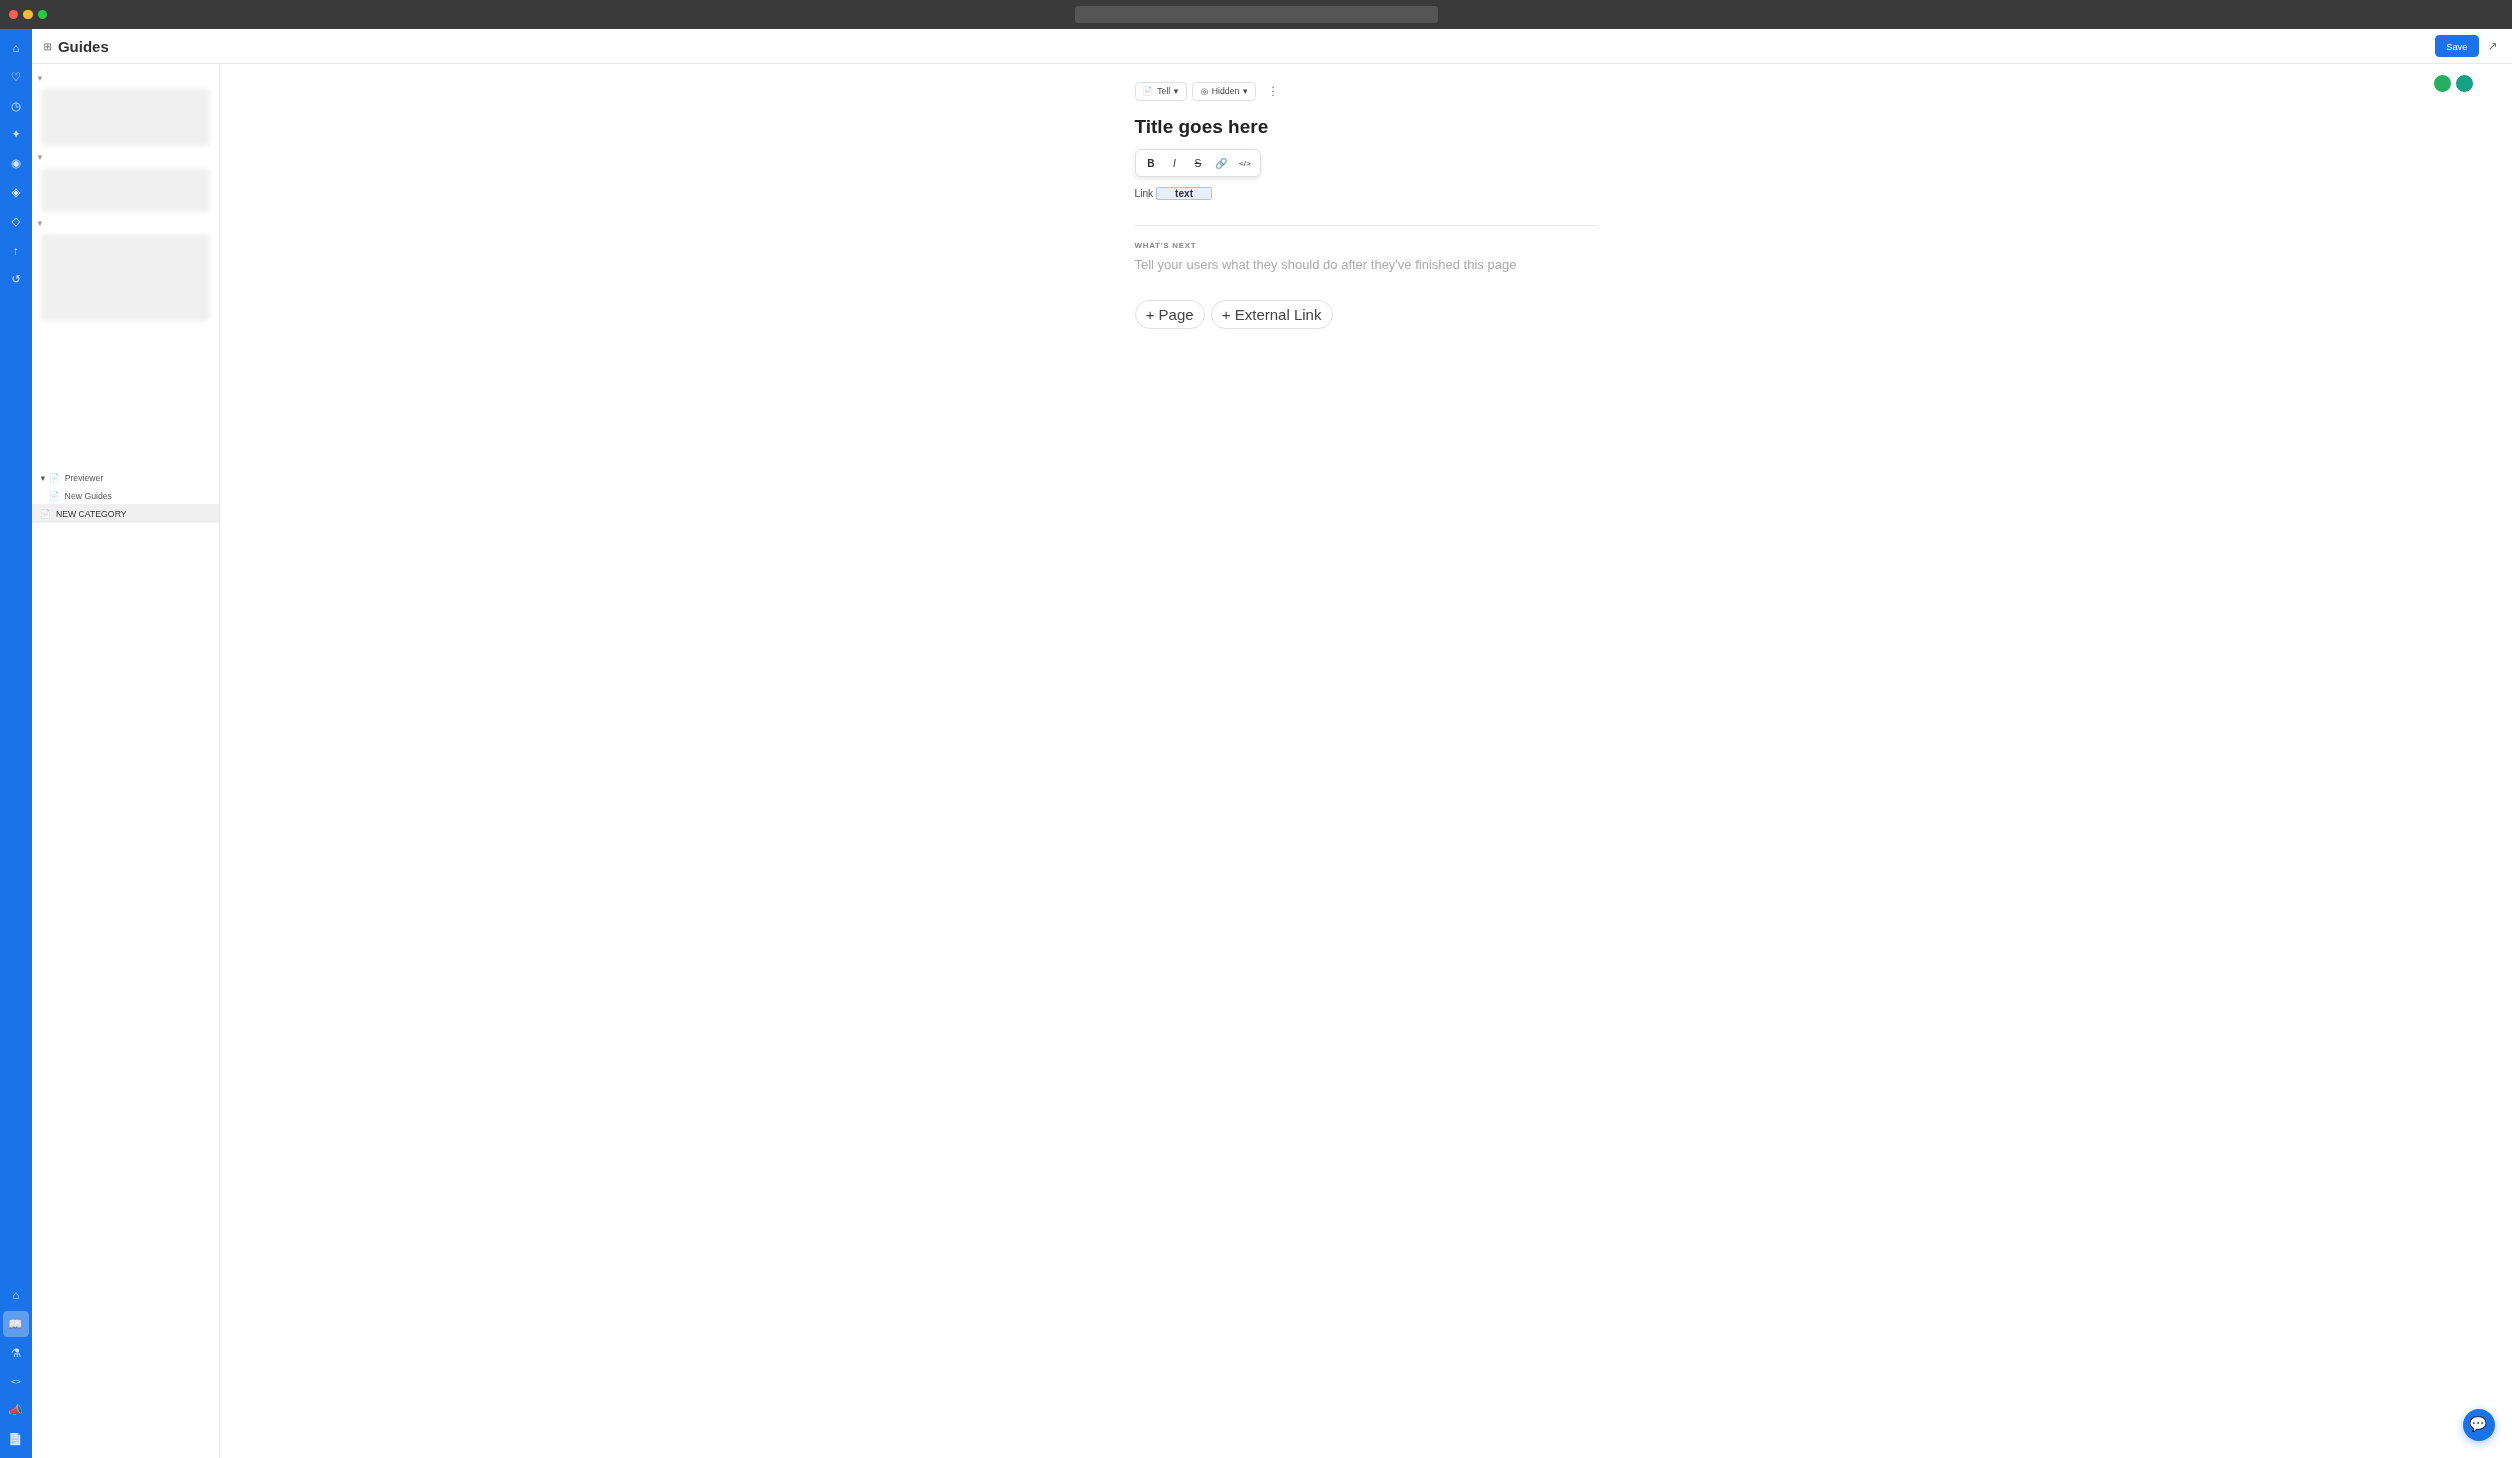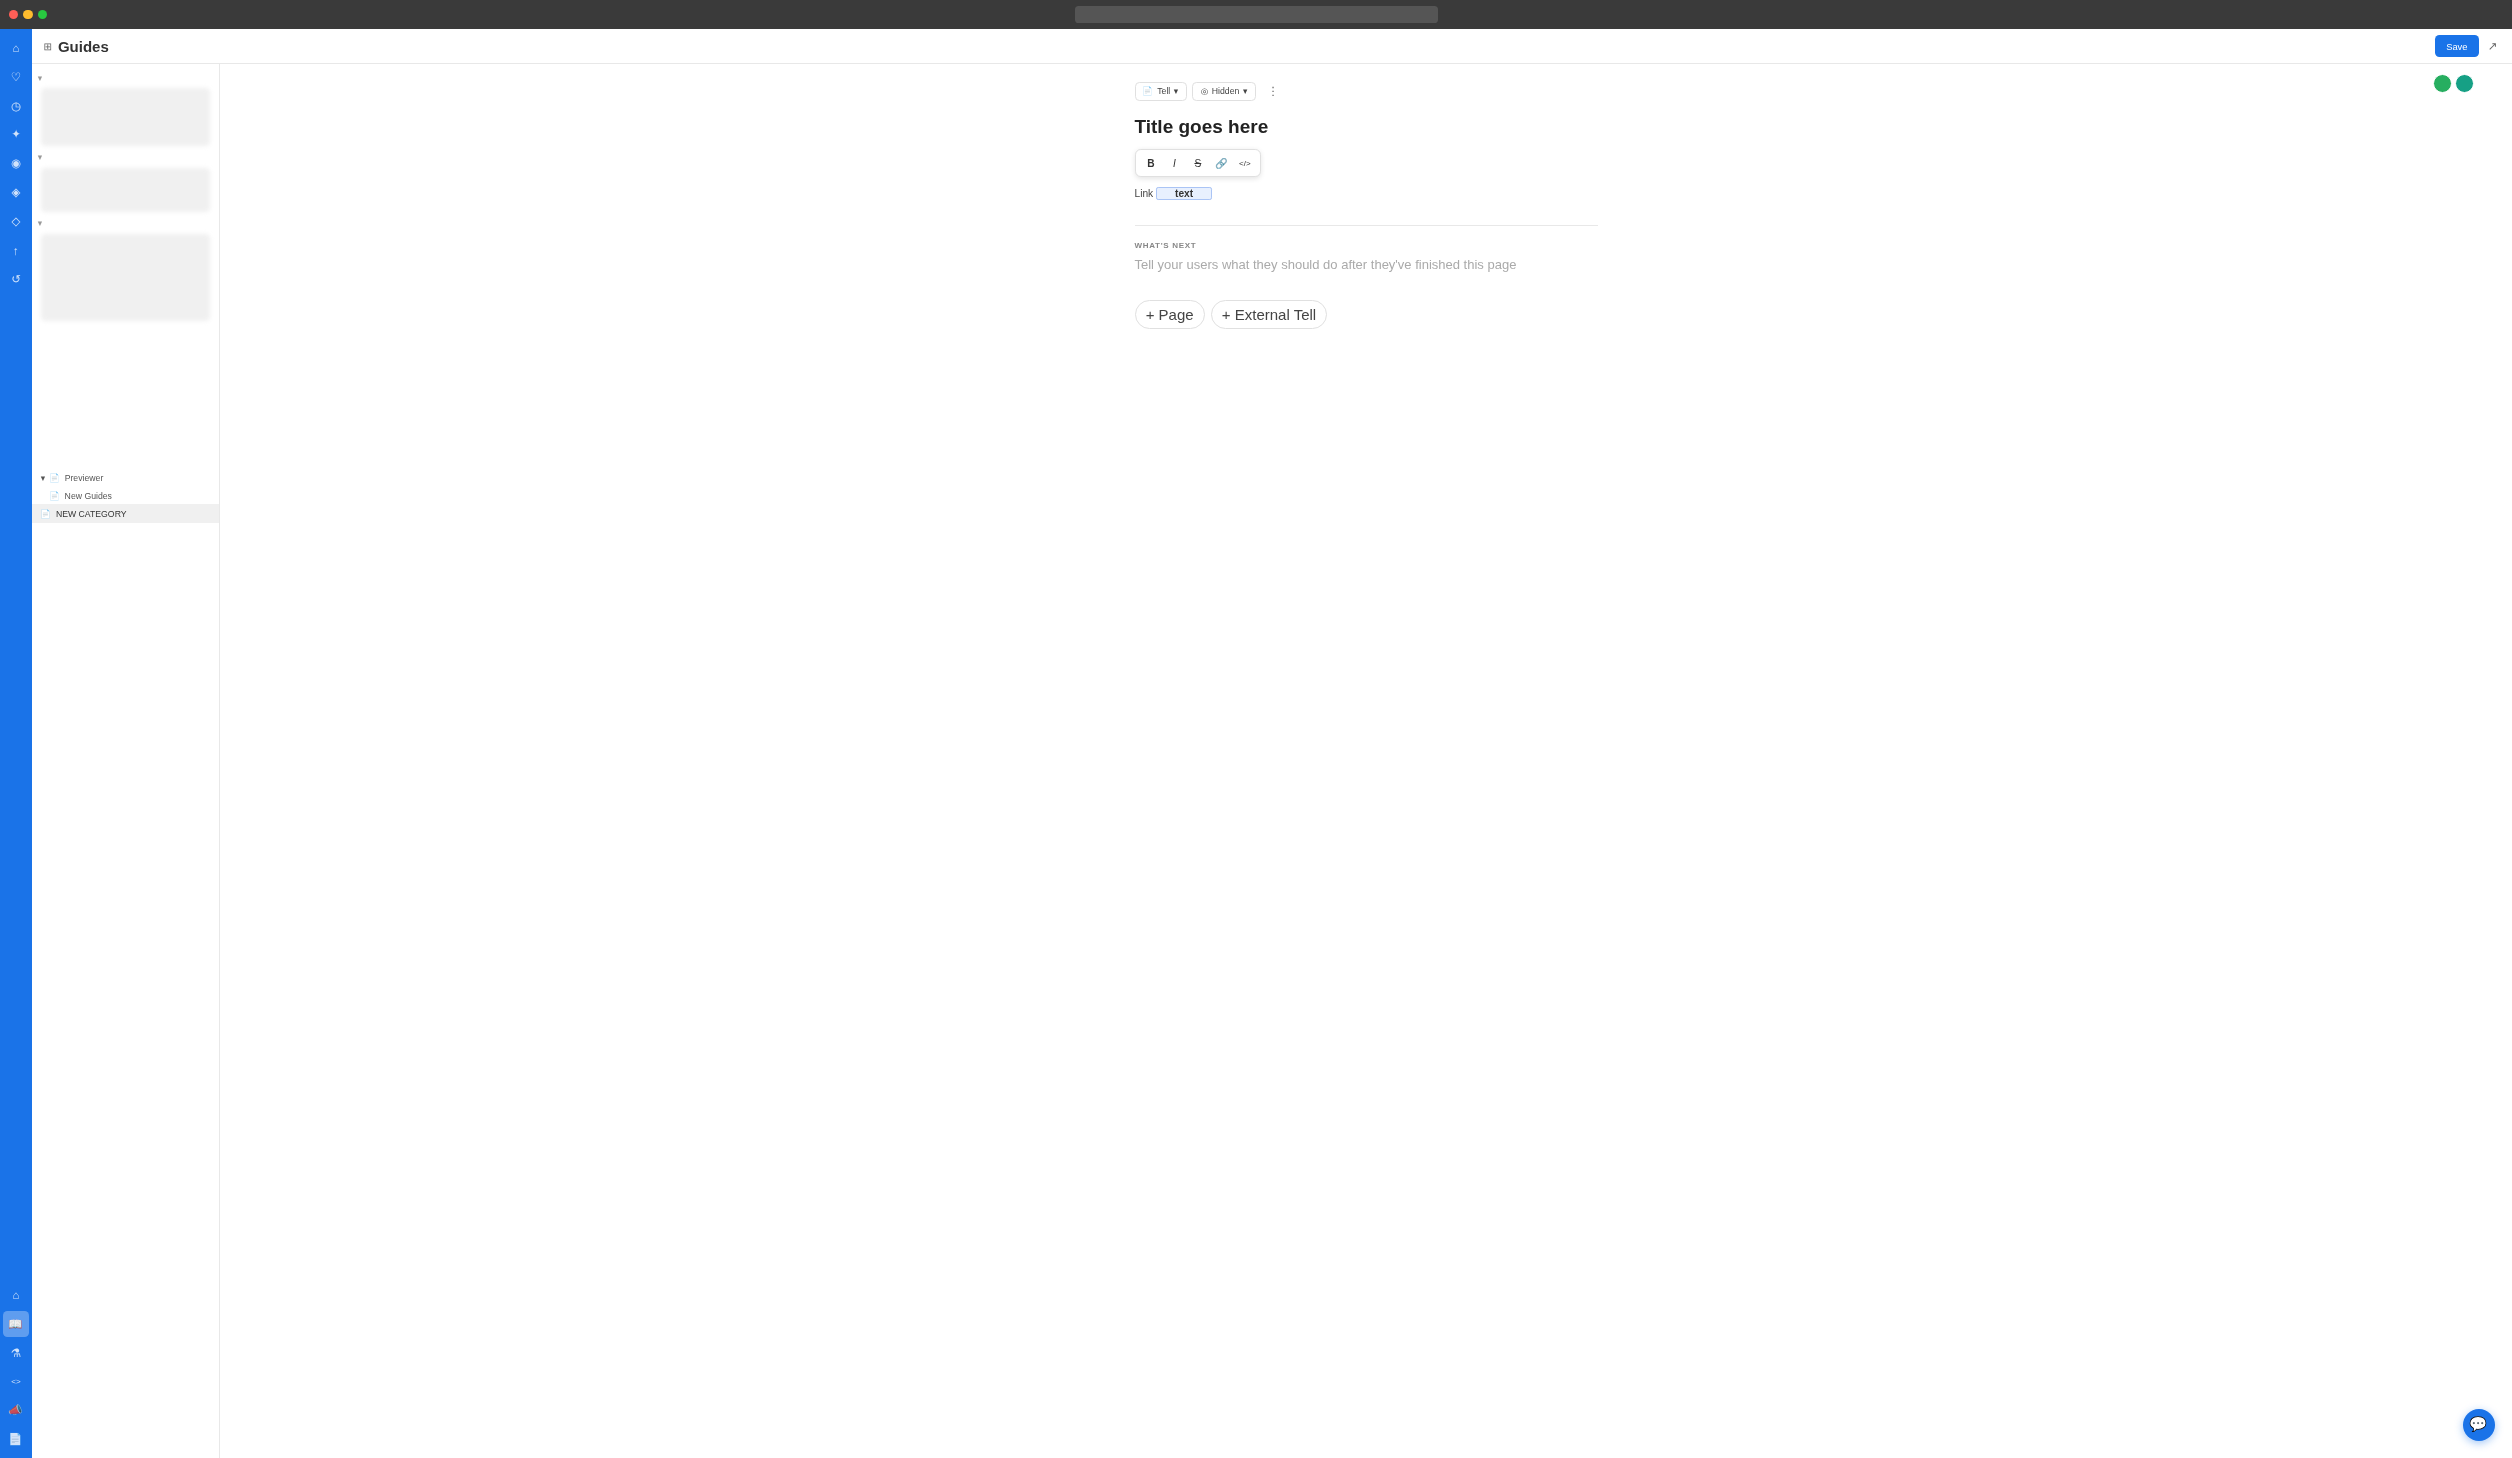--- a/index.html
+++ b/index.html
@@ -483,21 +483,21 @@
             <span class="text-highlight">text</span>
           </div>
 
           <hr class="section-divider">
 
           <div class="whats-next-title">WHAT'S NEXT</div>
           <div class="whats-next-desc">Tell your users what they should do after they've finished this page</div>
 
           <div class="whats-next-btns">
             <button class="whats-next-btn">+ Page</button>
-            <button class="whats-next-btn">+ External Tell</button>
+            <button class="whats-next-btn">+ External Link</button>
           </div>
 
         </div>
       </div>
     </div>
 
     <div class="top-right-avatars">
       <div class="av av-g"></div>
       <div class="av av-t"></div>
     </div>

